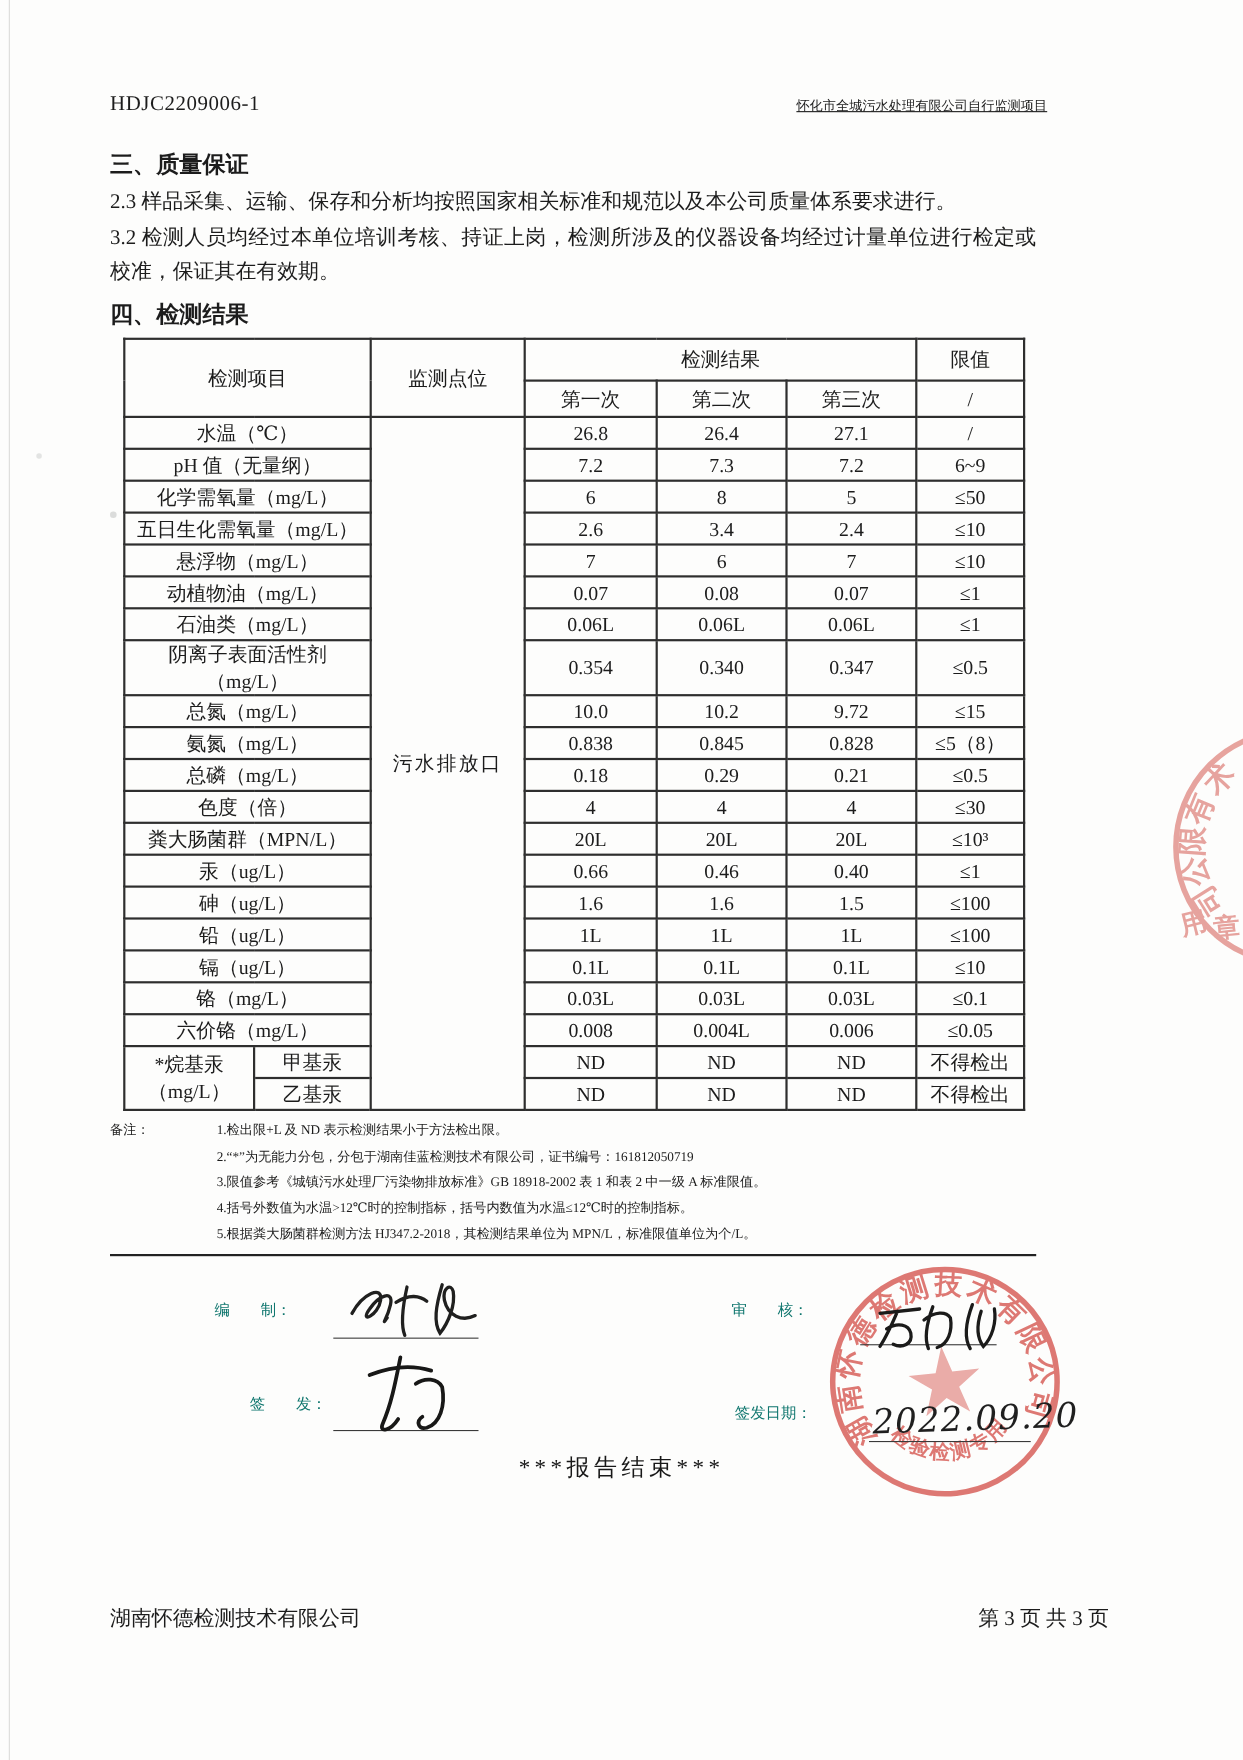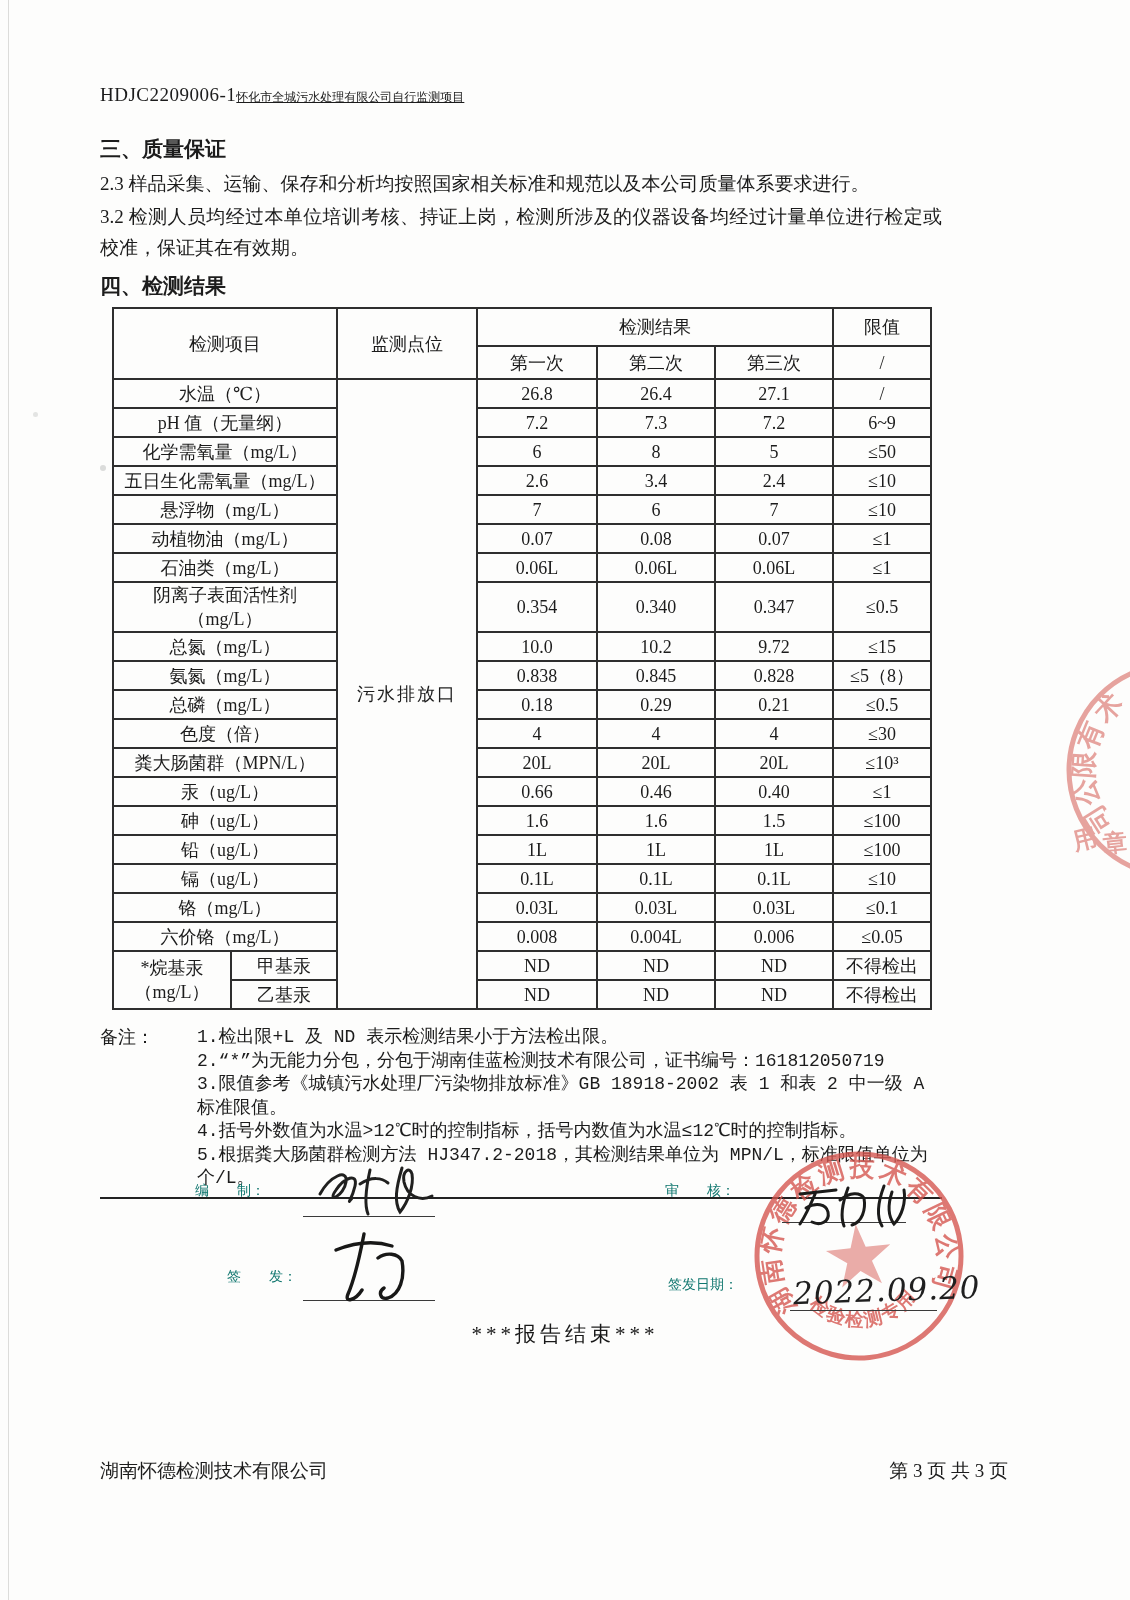--- a/index.html
+++ b/index.html
@@ -4,44 +4,44 @@
 <style>
   html,body{margin:0;padding:0;background:#e8e8e8;}
   .page{
     position:relative; width:1130px; height:1600px; margin:0 auto;
     background:#fdfdfc; overflow:hidden; color:#1c1c1c;
     font-family:"Liberation Serif","DejaVu Serif",serif;
   }
   .edge-artifact{position:absolute;left:8px;top:0;width:1px;height:1600px;background:#dcdcda;}
   .speck{position:absolute;border-radius:50%;}
   
-  .doc-header{position:absolute;left:100px;top:84px;width:852px;display:flex;align-items:baseline;}
+  .doc-header{position:absolute;left:100px;top:84px;width:852px;display:flex;justify-content:space-between;align-items:baseline;}
   .doc-number{font-size:19px;letter-spacing:.5px;}
   .doc-project{font-size:12px;text-decoration:underline;}
   
   .content{position:absolute;left:100px;top:136px;width:842px;}
   .sec-heading{font-size:21px;font-weight:bold;margin:0 0 6px 0;line-height:26px;}
   .para{font-size:19px;line-height:31px;margin:0 0 2px 0;text-align:justify;}
   .sec4-heading{margin-top:10px;}
   
   table.tbl{border-collapse:collapse;table-layout:fixed;width:818px;margin:8px 0 0 12px;}
   .tbl th,.tbl td{
     border:2px solid #2e2e2e;text-align:center;vertical-align:middle;
     font-size:18px;font-weight:normal;padding:0 2px;line-height:24px;white-space:pre-line;
   }
   .tbl thead tr.hr1 th{height:36px;}
   .tbl thead tr.hr2 th{height:31px;}
   .tbl td{height:27px;}
   .c-site{font-size:19px;letter-spacing:2px;margin-left:30px;}
   
-  .notes{margin-top:16px;font-size:18px;line-height:23.5px;}
+  .notes{margin-top:6px;font-size:12px;line-height:23.5px;}
   .notes .note-row{display:flex;}
   .notes .note-label{flex:0 0 97px;}
   .notes .note-body{flex:1;}
-  .note-item{margin:0;font-family:Liberation Mono, monospace;}
+  .note-item{margin:0;}
   .bottom-rule{border:none;border-top:2.5px solid #222;margin:6px 0 0 0;width:842px;}
   
   .signoff-label{position:absolute;font-size:14px;color:#0f766e;}
   .sig-line{position:absolute;border-bottom:1.6px solid #3a3a3a;}
   .sig-svg{position:absolute;}
   .hand-date{
     position:absolute;font-family:"DejaVu Serif","Liberation Serif",serif;
     font-style:italic;font-size:31px;color:#1f1f1f;letter-spacing:1px;transform:rotate(-2deg);
   }
   .report-end{position:absolute;left:0;top:1320px;width:1130px;text-align:center;

